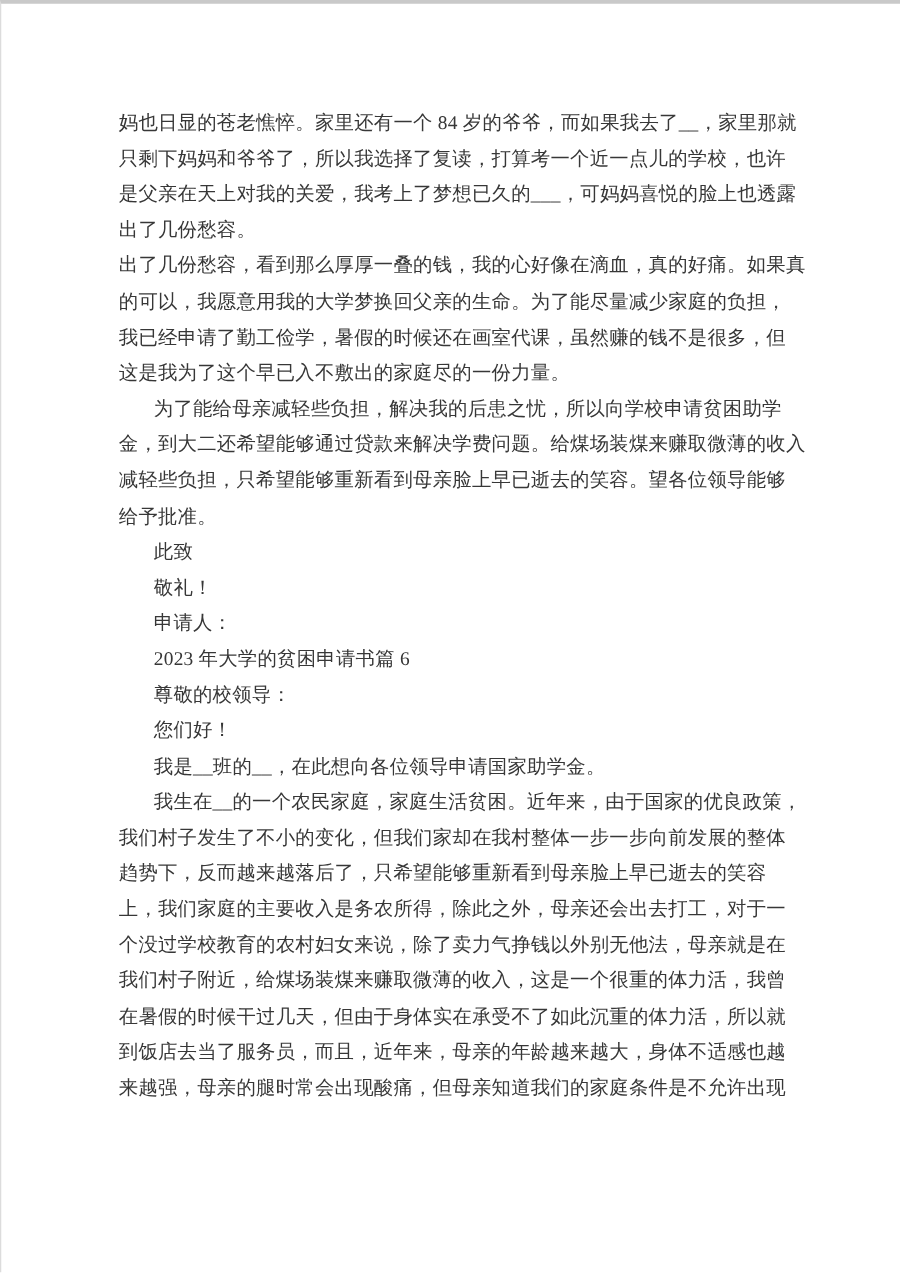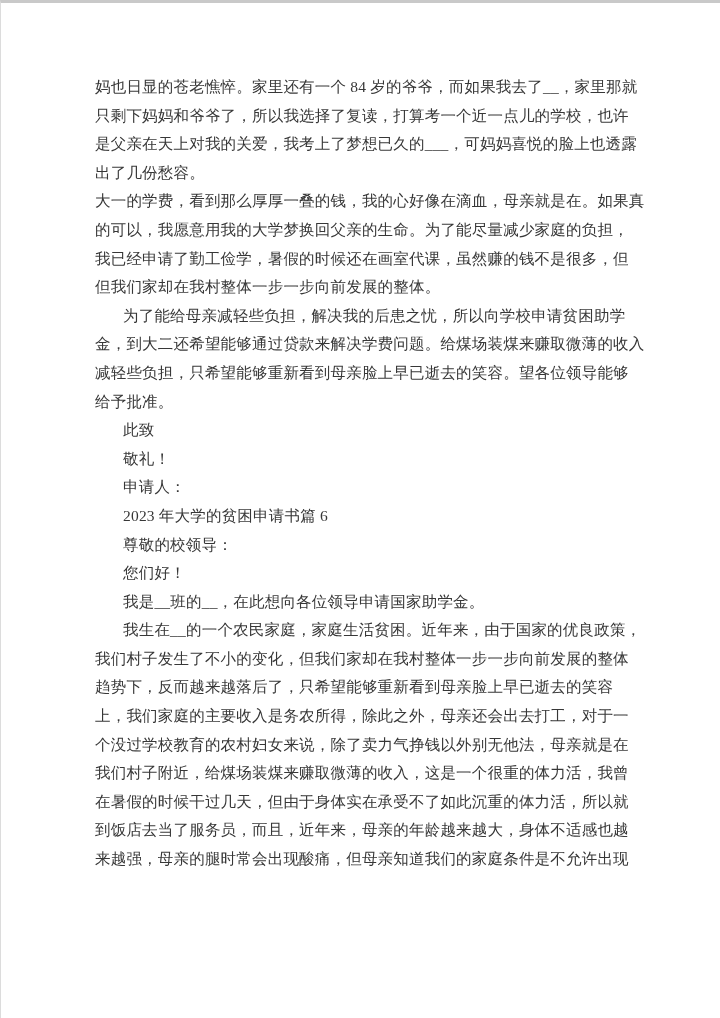--- a/index.html
+++ b/index.html
@@ -14,21 +14,21 @@
     background: #ffffff;
     box-sizing: border-box;
     border-top: 3px solid #c9c9c9;
     border-left: 1px solid #dcdcdc;
     overflow: hidden;
     font-family: "Liberation Serif", "DejaVu Serif", serif;
   }
   .doc-body {
     position: absolute;
     left: 94px;
-    top: 70px;
+    top: 82px;
     width: 560px;
     color: #373737;
     font-size: 15.5px;
   }
   .line {
     height: 28.6px;
     line-height: 28.6px;
     white-space: nowrap;
     letter-spacing: 0.2px;
   }
@@ -38,24 +38,24 @@
 </style>
 </head>
 <body>
 
 <div class="page">
   <div class="doc-body">
       <div class="line">妈也日显的苍老憔悴。家里还有一个 84 岁的爷爷，而如果我去了__，家里那就</div>
       <div class="line">只剩下妈妈和爷爷了，所以我选择了复读，打算考一个近一点儿的学校，也许</div>
       <div class="line">是父亲在天上对我的关爱，我考上了梦想已久的___，可妈妈喜悦的脸上也透露</div>
       <div class="line">出了几份愁容。</div>
-      <div class="line">大一的学费，看到那么厚厚一叠的钱，我的心好像在滴血，母亲就是在。如果真</div>
+      <div class="line">出了几份愁容，看到那么厚厚一叠的钱，我的心好像在滴血，真的好痛。如果真</div>
       <div class="line">的可以，我愿意用我的大学梦换回父亲的生命。为了能尽量减少家庭的负担，</div>
       <div class="line">我已经申请了勤工俭学，暑假的时候还在画室代课，虽然赚的钱不是很多，但</div>
-      <div class="line">但我们家却在我村整体一步一步向前发展的整体。</div>
+      <div class="line">这是我为了这个早已入不敷出的家庭尽的一份力量。</div>
       <div class="line indent">为了能给母亲减轻些负担，解决我的后患之忧，所以向学校申请贫困助学</div>
       <div class="line">金，到大二还希望能够通过贷款来解决学费问题。给煤场装煤来赚取微薄的收入</div>
       <div class="line">减轻些负担，只希望能够重新看到母亲脸上早已逝去的笑容。望各位领导能够</div>
       <div class="line">给予批准。</div>
       <div class="line indent">此致</div>
       <div class="line indent">敬礼！</div>
       <div class="line indent">申请人：</div>
       <div class="line indent">2023 年大学的贫困申请书篇 6</div>
       <div class="line indent">尊敬的校领导：</div>
       <div class="line indent">您们好！</div>

